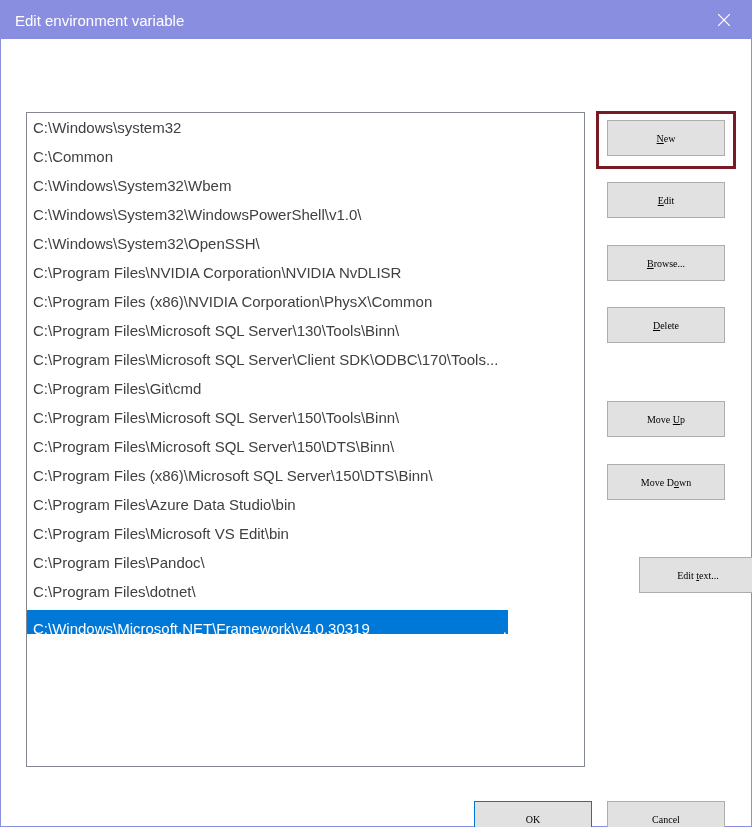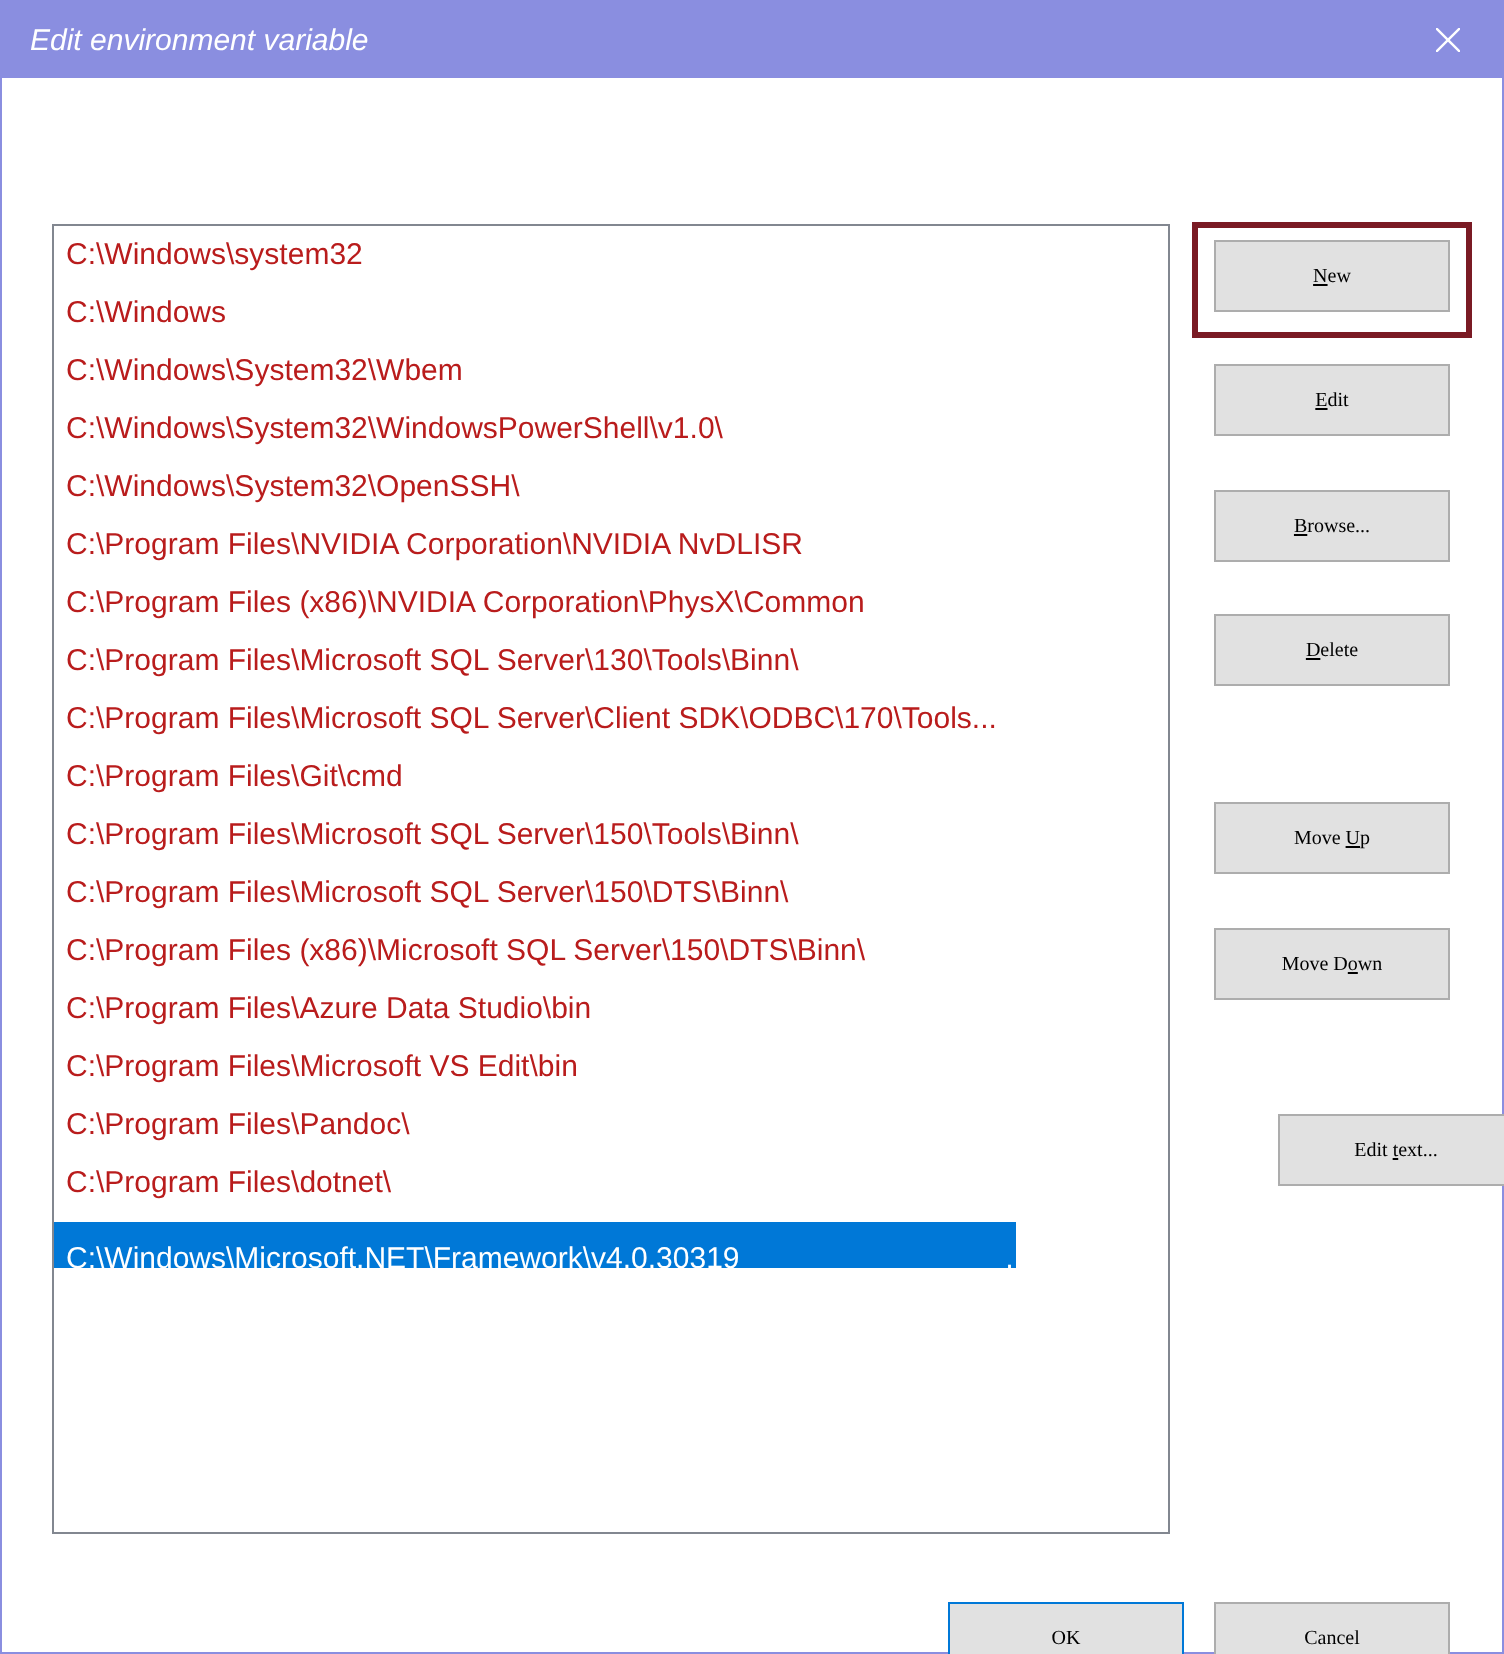--- a/index.html
+++ b/index.html
@@ -19,21 +19,20 @@
     background: #fff;
   }
   .titlebar {
     height: 38px;
     background: #8a8ee0;
     color: #fff;
     display: flex;
     align-items: center;
     padding: 0 0 0 14px;
     font-size: 15px;
-    font-style: italic;
   }
   .titlebar .title { flex: 1; }
   .titlebar .close {
     width: 54px; height: 38px;
     display: flex; align-items: center; justify-content: center;
     cursor: pointer;
   }
   .titlebar .close svg { stroke: #fff; stroke-width: 1.2; }
   .client {
     position: relative;
@@ -52,21 +51,21 @@
     display: block;
   }
   .row {
     height: 29px;
     line-height: 29px;
     padding: 0 6px;
     border-bottom: 1px solid transparent;
     white-space: nowrap;
     overflow: hidden;
     text-overflow: ellipsis;
-    color: #b91c1c;
+    color: #404040;
     cursor: default;
   }
   .row.selected {
     color: #fff;
   }
   .row.selected .cell-left {
     background: #0078d7;
     display: inline-block;
     height: 100%;
     padding: 4px 6px;
@@ -129,21 +128,21 @@
         <line x1="12" y1="0" x2="0" y2="12"></line>
       </svg>
     </div>
   </div>
 
   <div class="client">
 
     <div class="listbox">
       <div class="inner" id="list-inner">
           <div class="row">C:\Windows\system32</div>
-          <div class="row">C:\Windows</div>
+          <div class="row">C:\Common</div>
           <div class="row">C:\Windows\System32\Wbem</div>
           <div class="row">C:\Windows\System32\WindowsPowerShell\v1.0\</div>
           <div class="row">C:\Windows\System32\OpenSSH\</div>
           <div class="row">C:\Program Files\NVIDIA Corporation\NVIDIA NvDLISR</div>
           <div class="row">C:\Program Files (x86)\NVIDIA Corporation\PhysX\Common</div>
           <div class="row">C:\Program Files\Microsoft SQL Server\130\Tools\Binn\</div>
           <div class="row">C:\Program Files\Microsoft SQL Server\Client SDK\ODBC\170\Tools...</div>
           <div class="row">C:\Program Files\Git\cmd</div>
           <div class="row">C:\Program Files\Microsoft SQL Server\150\Tools\Binn\</div>
           <div class="row">C:\Program Files\Microsoft SQL Server\150\DTS\Binn\</div>

